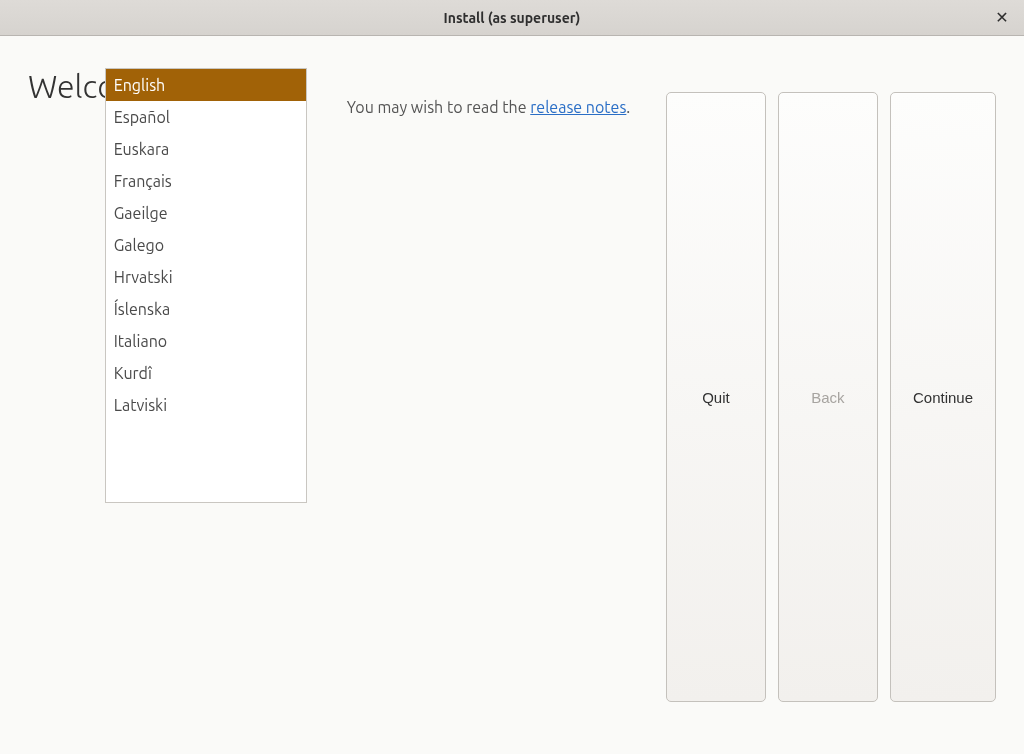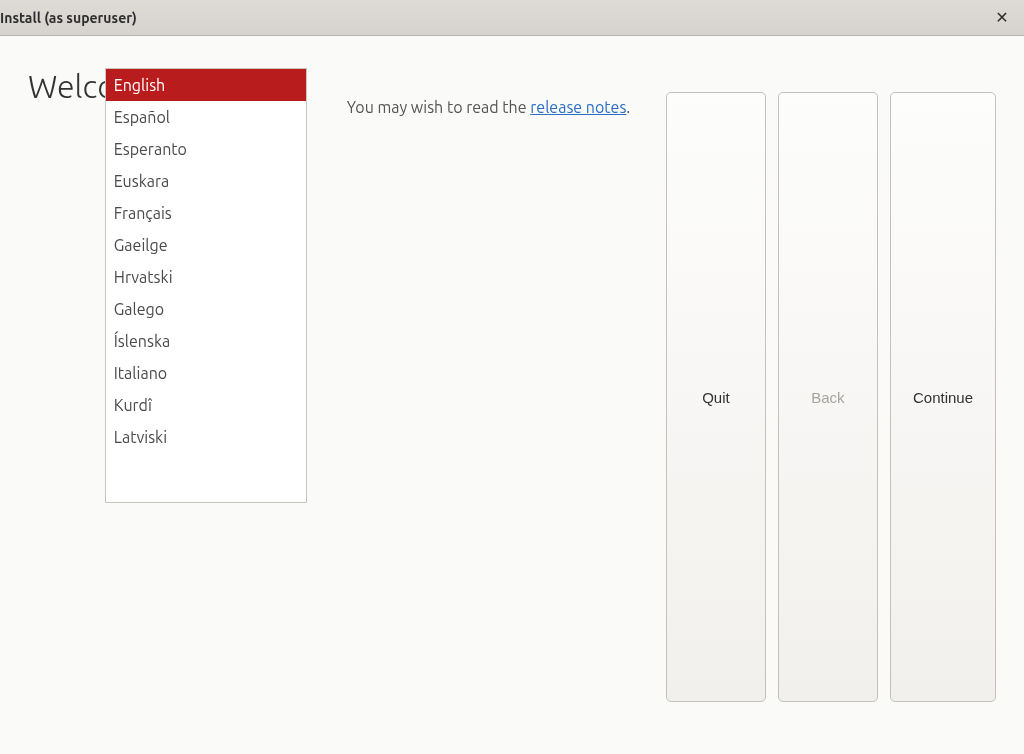--- a/index.html
+++ b/index.html
@@ -14,21 +14,21 @@
       height: 754px;
       overflow: hidden;
       position: relative;
     }
     .titlebar {
       background: linear-gradient(to bottom, #dedbd7, #d6d3cf);
       border-bottom: 1px solid #b8b5b1;
       height: 36px;
       display: flex;
       align-items: center;
-      justify-content: flex-start;
+      justify-content: center;
       position: relative;
     }
     .titlebar-title {
       font-size: 14px;
       font-weight: bold;
       color: #2e2e2e;
     }
     .titlebar-close {
       position: absolute;
       right: 12px;
@@ -76,21 +76,21 @@
       overflow-y: auto;
       font-size: 16px;
     }
     .language-item {
       padding: 4px 8px;
       color: #4a4a4a;
       cursor: pointer;
       line-height: 1.5;
     }
     .language-item.selected {
-      background: #b91c1c;
+      background: #a16207;
       color: #ffffff;
     }
     .info-text {
       font-size: 16px;
       color: #555;
       padding-top: 30px;
     }
     .info-text a {
       color: #2a6ec6;
       text-decoration: underline;
@@ -127,26 +127,25 @@
   <span class="titlebar-close">✕</span>
 </div>
 
 <div class="content">
   <h1 class="page-title">Welcome</h1>
   <hr class="divider">
   <div class="main-area">
     <div class="language-list" id="language-list">
         <div class="language-item selected">English</div>
         <div class="language-item">Español</div>
-        <div class="language-item">Esperanto</div>
         <div class="language-item">Euskara</div>
         <div class="language-item">Français</div>
         <div class="language-item">Gaeilge</div>
+        <div class="language-item">Galego</div>
         <div class="language-item">Hrvatski</div>
-        <div class="language-item">Galego</div>
         <div class="language-item">Íslenska</div>
         <div class="language-item">Italiano</div>
         <div class="language-item">Kurdî</div>
         <div class="language-item">Latviski</div>
       </div>
     <div class="info-text">
       <span>You may wish to read the </span><a href="#">release notes</a><span>.</span>
     </div>
   </div>
   <div class="footer-buttons">

